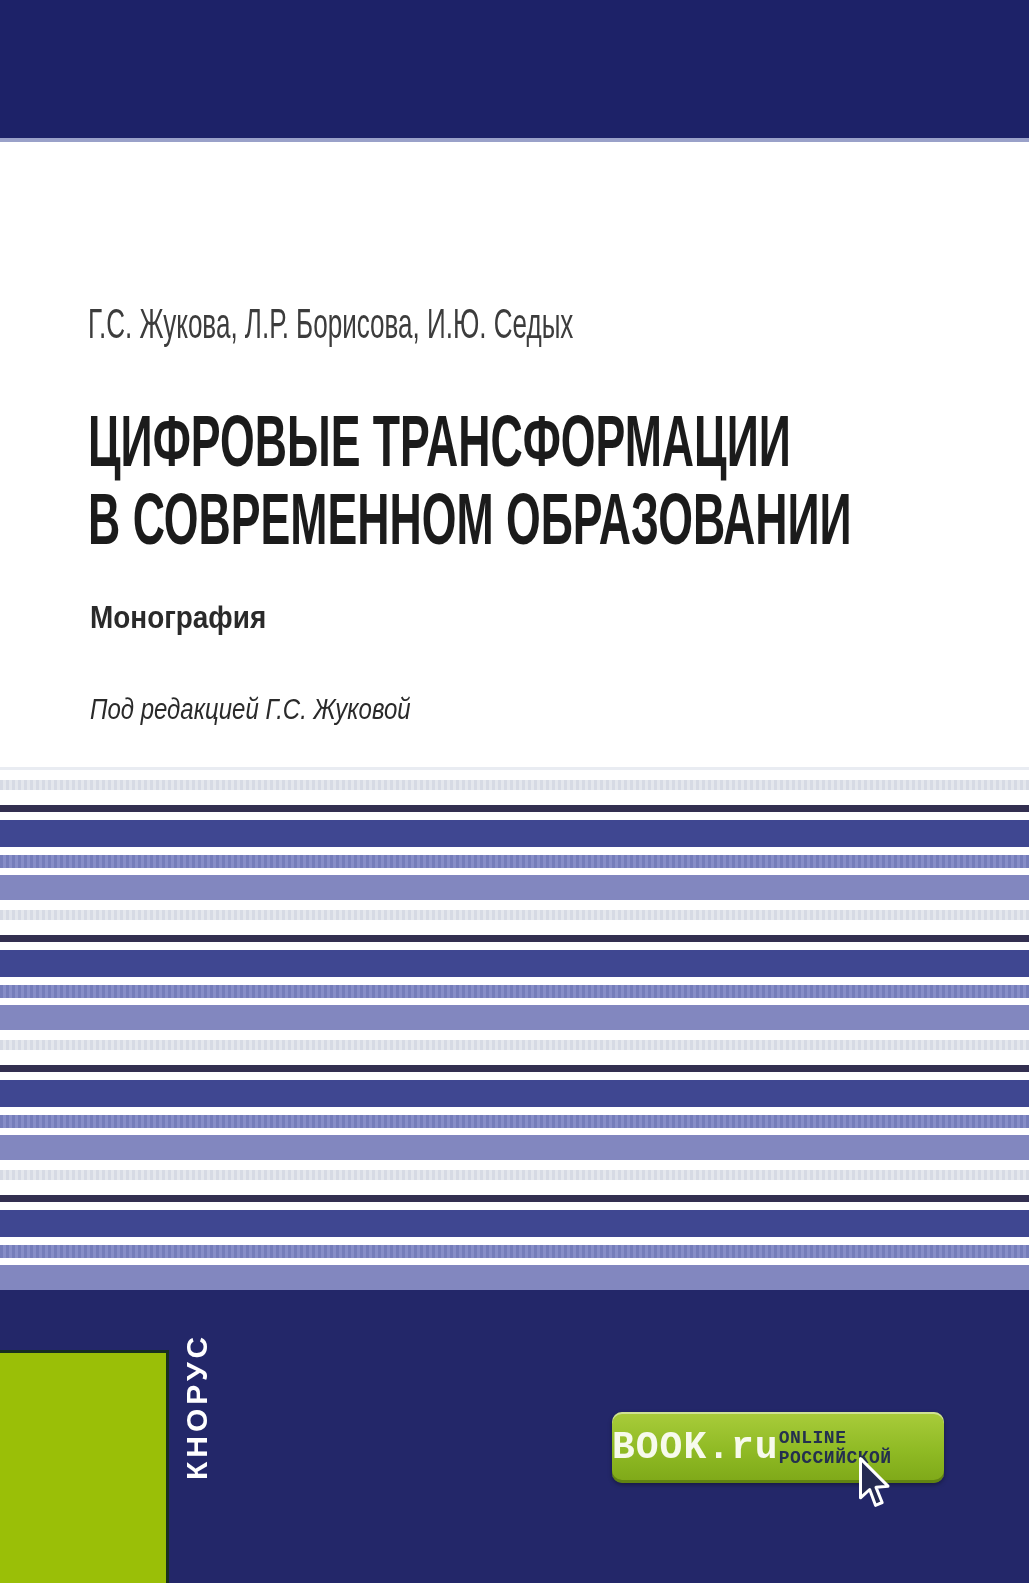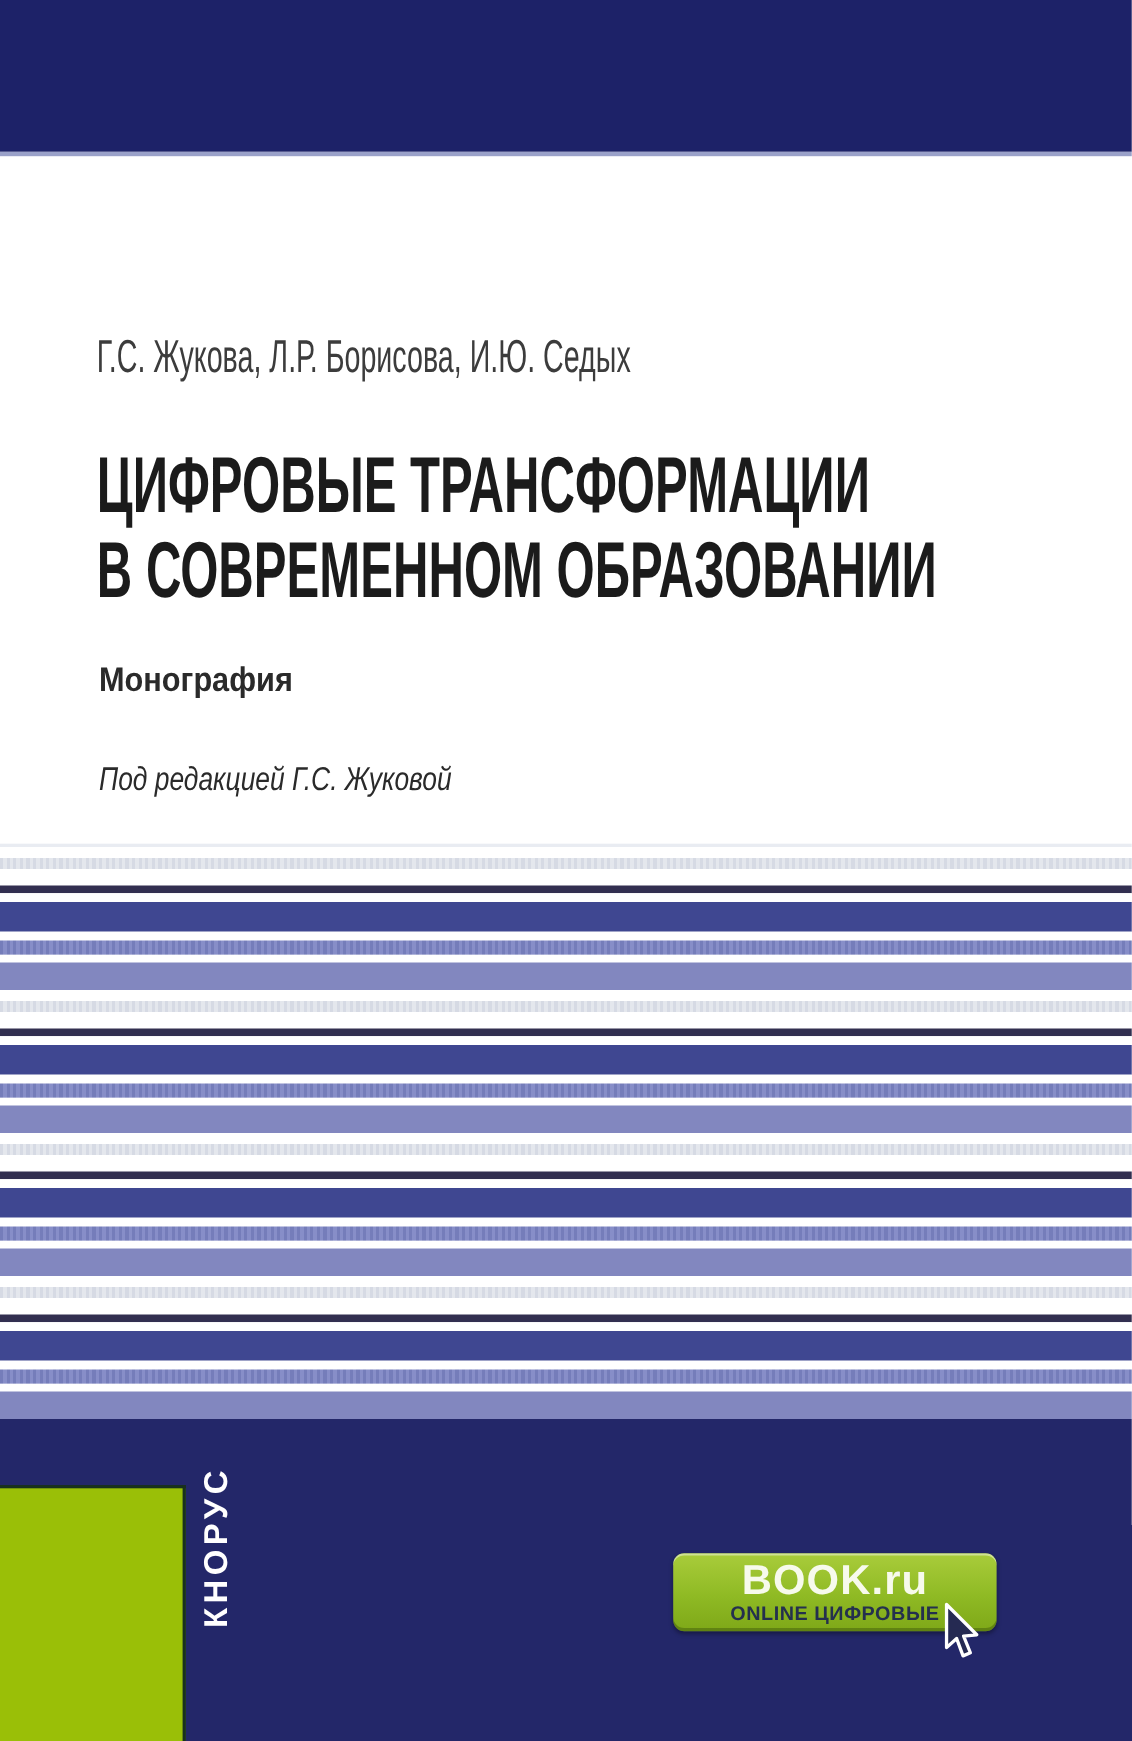--- a/index.html
+++ b/index.html
@@ -44,24 +44,24 @@
   
   .bottom-band{position:absolute;left:0;top:1290px;width:100%;height:293px;background:#232769;}
   .green-block{position:absolute;left:0;top:1350px;width:169px;height:233px;background:#9abf07;
                border-top:3px solid #18301f;border-right:3px solid #18301f;box-sizing:border-box;}
   .knorus{position:absolute;left:176px;top:1480px;width:132px;height:42px;
           transform:rotate(-90deg);transform-origin:0 0;
           color:#ffffff;font-weight:bold;font-size:30px;letter-spacing:4px;white-space:nowrap;
           display:flex;align-items:center;}
 
   
-  .bookru{position:absolute;left:612px;top:1412px;width:294px;height:71px;border-radius:10px;
+  .bookru{position:absolute;left:612px;top:1412px;width:332px;height:71px;border-radius:10px;
           background:linear-gradient(180deg,#a9cc3b 0%,#8fba24 55%,#7ea818 100%);
           box-shadow:inset 0 2px 0 rgba(255,255,255,0.45), inset 0 -3px 0 rgba(40,60,5,0.35), 0 2px 4px rgba(0,0,0,0.35);
-          display:flex;flex-direction:column;align-items:center;justify-content:center;cursor:pointer;}
+          display:flex;flex-direction:row;align-items:center;justify-content:center;cursor:pointer;font-family:Liberation Mono, monospace;}
   .bookru-title{font-size:38px;font-weight:bold;color:#f7faec;letter-spacing:1px;line-height:38px;}
   .bookru-sub{font-size:18px;font-weight:bold;color:#24304e;letter-spacing:0.5px;line-height:20px;margin-top:1px;}
   .cursor{position:absolute;left:858px;top:1456px;width:40px;height:57px;}
 </style>
 </head>
 <body>
 
 <div class="cover">
 
   <div class="top-band"></div>
@@ -118,20 +118,20 @@
       <div class="s-w" style="height: 7px;"></div>
       <div class="s-lav" style="height: 25px;"></div>
     </div>
 
   <div class="bottom-band"></div>
   <div class="green-block"></div>
   <div class="knorus">КНОРУС</div>
 
   <div class="bookru">
     <div class="bookru-title">BOOK.ru</div>
-    <div class="bookru-sub">ONLINE ЦИФРОВЫЕ</div>
+    <div class="bookru-sub">ONLINE РОССИЙСКОЙ</div>
   </div>
 
   <svg class="cursor" viewBox="0 0 24 34">
     <path d="M1.5,1.5 L1.5,25 L7,20 L10.5,29.5 L14.5,27.8 L10.8,18.7 L18,18 Z" fill="#252a52" stroke="#ffffff" stroke-width="1.8" stroke-linejoin="round"></path>
   </svg>
 
 </div>
 
 </body></html>

